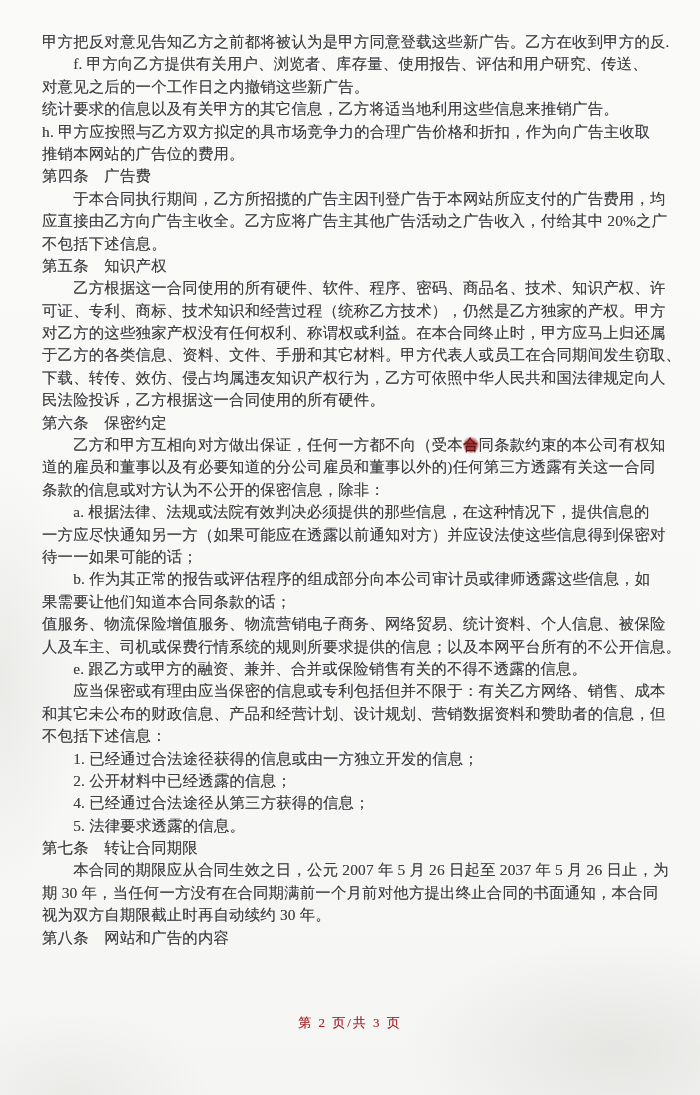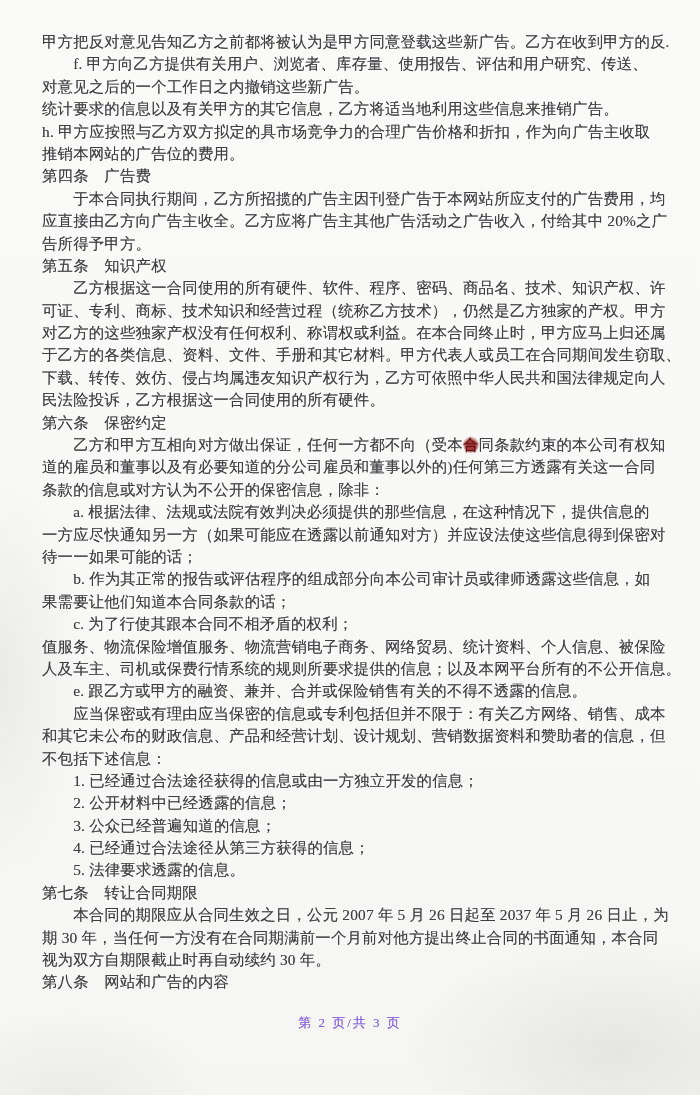--- a/index.html
+++ b/index.html
@@ -47,65 +47,63 @@
     text-shadow: 0 0 1.5px rgba(148,28,28,0.9);
   }
   .footer {
     position: absolute;
     left: 0;
     width: 700px;
     top: 1014px;
     text-align: center;
     font-size: 13px;
     letter-spacing: 2px;
-    color: #8b5cf6;
+    color: #b91c1c;
     text-shadow: 0 0 0.5px rgba(80,80,84,0.5);
   }
 </style>
 </head>
 <body>
 
 <div class="page">
   <div class="doc-text">
       <div class="line">甲方把反对意见告知乙方之前都将被认为是甲方同意登载这些新广告。乙方在收到甲方的反.</div>
       <div class="line">　　f. 甲方向乙方提供有关用户、浏览者、库存量、使用报告、评估和用户研究、传送、</div>
       <div class="line">对意见之后的一个工作日之内撤销这些新广告。</div>
       <div class="line">统计要求的信息以及有关甲方的其它信息，乙方将适当地利用这些信息来推销广告。</div>
       <div class="line">h. 甲方应按照与乙方双方拟定的具市场竞争力的合理广告价格和折扣，作为向广告主收取</div>
       <div class="line">推销本网站的广告位的费用。</div>
       <div class="line">第四条　广告费</div>
       <div class="line">　　于本合同执行期间，乙方所招揽的广告主因刊登广告于本网站所应支付的广告费用，均</div>
       <div class="line">应直接由乙方向广告主收全。乙方应将广告主其他广告活动之广告收入，付给其中 20%之广</div>
-      <div class="line">告所得予甲方。</div>
+      <div class="line">不包括下述信息。</div>
       <div class="line">第五条　知识产权</div>
       <div class="line">　　乙方根据这一合同使用的所有硬件、软件、程序、密码、商品名、技术、知识产权、许</div>
       <div class="line">可证、专利、商标、技术知识和经营过程（统称乙方技术），仍然是乙方独家的产权。甲方</div>
       <div class="line">对乙方的这些独家产权没有任何权利、称谓权或利益。在本合同终止时，甲方应马上归还属</div>
       <div class="line">于乙方的各类信息、资料、文件、手册和其它材料。甲方代表人或员工在合同期间发生窃取、</div>
       <div class="line">下载、转传、效仿、侵占均属违友知识产权行为，乙方可依照中华人民共和国法律规定向人</div>
       <div class="line">民法险投诉，乙方根据这一合同使用的所有硬件。</div>
       <div class="line">第六条　保密约定</div>
       <div class="line">　　乙方和甲方互相向对方做出保证，任何一方都不向（受本<span class="ink">合</span>同条款约束的本公司有权知</div>
       <div class="line">道的雇员和董事以及有必要知道的分公司雇员和董事以外的)任何第三方透露有关这一合同</div>
       <div class="line">条款的信息或对方认为不公开的保密信息，除非：</div>
       <div class="line">　　a. 根据法律、法规或法院有效判决必须提供的那些信息，在这种情况下，提供信息的</div>
       <div class="line">一方应尽快通知另一方（如果可能应在透露以前通知对方）并应设法使这些信息得到保密对</div>
       <div class="line">待一一如果可能的话；</div>
       <div class="line">　　b. 作为其正常的报告或评估程序的组成部分向本公司审计员或律师透露这些信息，如</div>
       <div class="line">果需要让他们知道本合同条款的话；</div>
-      <div class="line">　　c. 为了行使其跟本合同不相矛盾的权利；</div>
       <div class="line">值服务、物流保险增值服务、物流营销电子商务、网络贸易、统计资料、个人信息、被保险</div>
       <div class="line">人及车主、司机或保费行情系统的规则所要求提供的信息；以及本网平台所有的不公开信息。</div>
       <div class="line">　　e. 跟乙方或甲方的融资、兼并、合并或保险销售有关的不得不透露的信息。</div>
       <div class="line">　　应当保密或有理由应当保密的信息或专利包括但并不限于：有关乙方网络、销售、成本</div>
       <div class="line">和其它未公布的财政信息、产品和经营计划、设计规划、营销数据资料和赞助者的信息，但</div>
       <div class="line">不包括下述信息：</div>
       <div class="line">　　1. 已经通过合法途径获得的信息或由一方独立开发的信息；</div>
       <div class="line">　　2. 公开材料中已经透露的信息；</div>
-      <div class="line">　　3. 公众已经普遍知道的信息；</div>
       <div class="line">　　4. 已经通过合法途径从第三方获得的信息；</div>
       <div class="line">　　5. 法律要求透露的信息。</div>
       <div class="line">第七条　转让合同期限</div>
       <div class="line">　　本合同的期限应从合同生效之日，公元 2007 年 5 月 26 日起至 2037 年 5 月 26 日止，为</div>
       <div class="line">期 30 年，当任何一方没有在合同期满前一个月前对他方提出终止合同的书面通知，本合同</div>
       <div class="line">视为双方自期限截止时再自动续约 30 年。</div>
       <div class="line">第八条　网站和广告的内容</div>
     </div>
   <div class="footer">第 2 页/共 3 页</div>
 </div>

